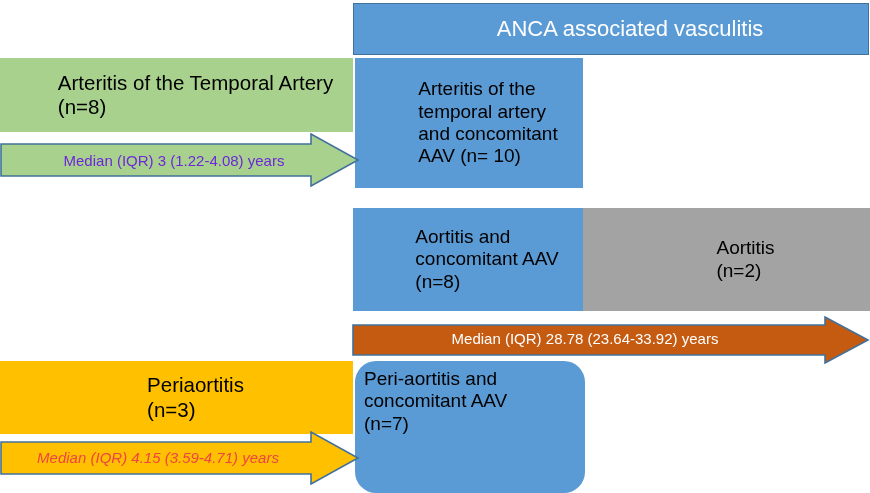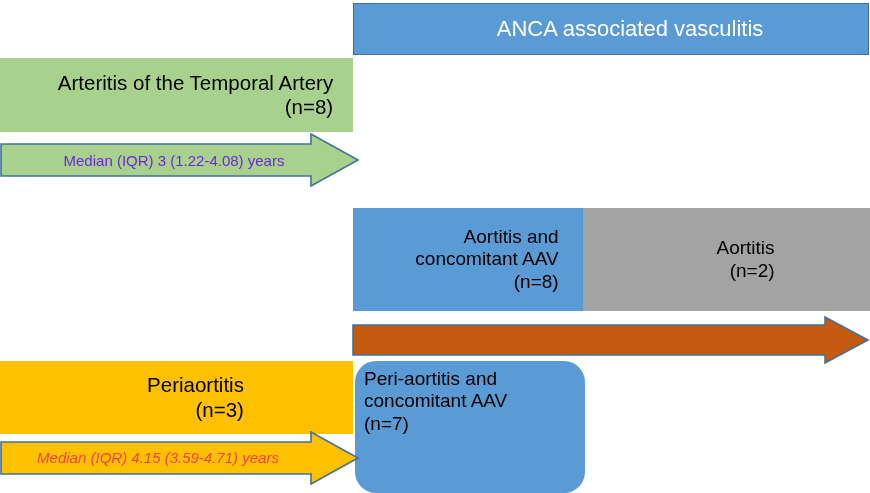--- a/index.html
+++ b/index.html
@@ -17,21 +17,21 @@
     height: 493px;
     background: #ffffff;
     overflow: hidden;
   }
   .box {
     position: absolute;
     box-sizing: border-box;
     display: flex;
     align-items: center;
     justify-content: center;
-    text-align: right;
+    text-align: left;
     line-height: 1.18;
     white-space: pre-line;
     padding-left: 38px;
   }
 
   
   #banner-aav {
     left: 353px;
     top: 3px;
     width: 516px;
@@ -151,40 +151,45 @@
 </head>
 <body>
 
 <div id="canvas">
 
   <div class="box" id="banner-aav">ANCA associated vasculitis</div>
 
   <div class="box" id="box-temporal-artery">Arteritis of the Temporal Artery
 (n=8)</div>
 
+  <div class="box" id="box-temporal-artery-aav">Arteritis of the
+temporal artery
+and concomitant
+AAV (n= 10)</div>
 
   <div class="arrow-wrap" id="arrow-green" style="left:0px; top:133px;">
     <svg width="360" height="54" viewBox="0 0 360 54">
       <polygon points="1,11 311,11 311,1 358,27 311,53 311,43 1,43" fill="#A9D18E" stroke="#41719C" stroke-width="1.6" stroke-linejoin="miter"></polygon>
     </svg>
   </div>
   <div class="arrow-label" id="arrow-green-label">Median (IQR)  3 (1.22-4.08) years</div>
 
   <div class="box" id="box-aortitis-aav">Aortitis and
 concomitant AAV
 (n=8)</div>
 
   <div class="box" id="box-aortitis">Aortitis
 (n=2)</div>
 
   <div class="arrow-wrap" id="arrow-orange" style="left:352px; top:316px;">
     <svg width="518" height="48" viewBox="0 0 518 48">
       <polygon points="1,9 473,9 473,1 516,24 473,47 473,39 1,39" fill="#C55A11" stroke="#41719C" stroke-width="1.6" stroke-linejoin="miter"></polygon>
     </svg>
   </div>
+  <div class="arrow-label" id="arrow-orange-label">Median (IQR) 28.78 (23.64-33.92) years</div>
 
   <div class="box" id="box-periaortitis">Periaortitis
 (n=3)</div>
 
   <div class="box" id="box-periaortitis-aav">Peri-aortitis and
 concomitant AAV
 (n=7)</div>
 
   <div class="arrow-wrap" id="arrow-yellow" style="left:0px; top:431px;">
     <svg width="360" height="54" viewBox="0 0 360 54">

